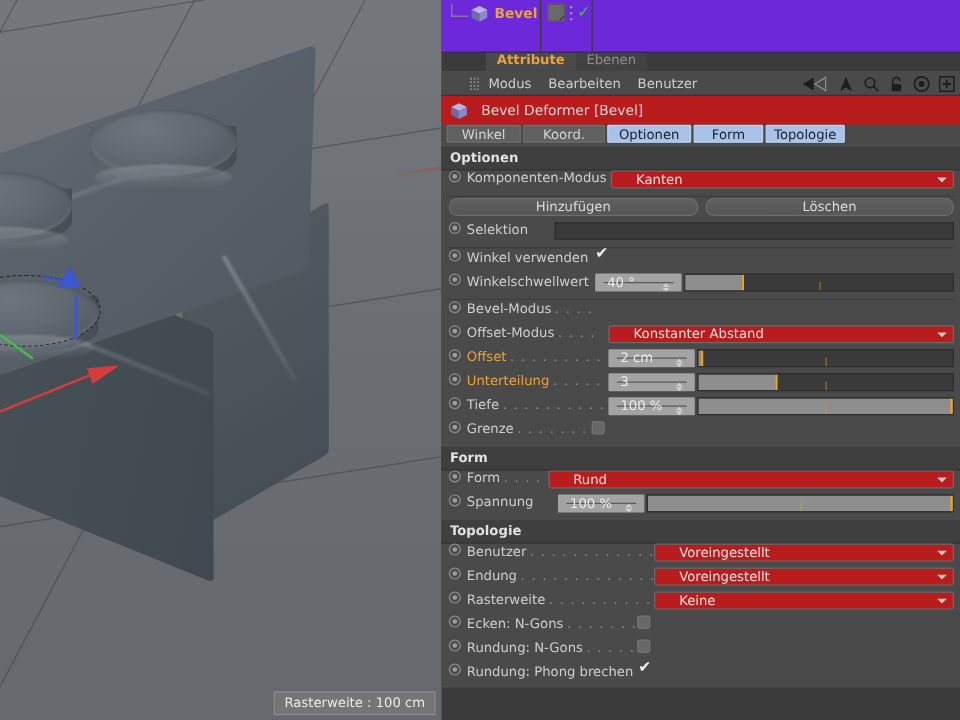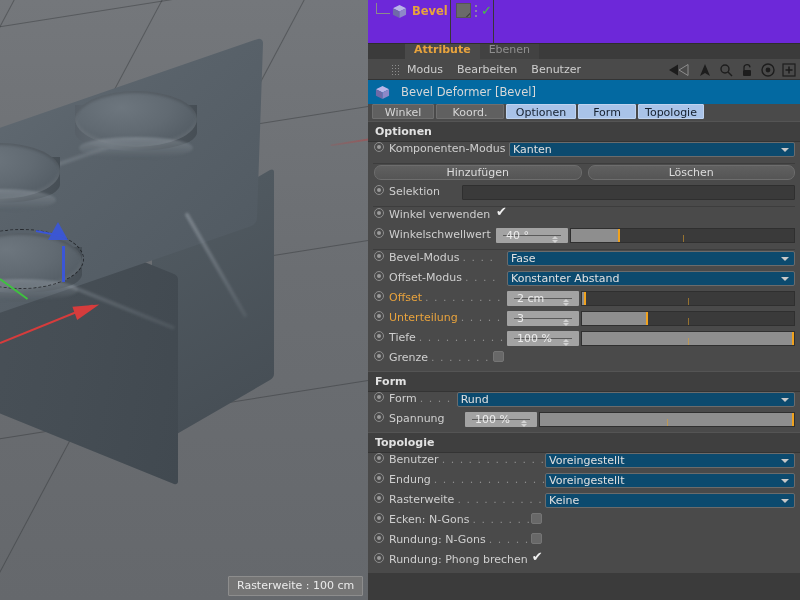--- a/index.html
+++ b/index.html
@@ -165,21 +165,21 @@
     background-image:
       radial-gradient(circle, #9a9a9a 0.6px, transparent 0.7px);
     background-size: 3px 3px;
     opacity: .85;
   }
   .am-menu { color: #cfcfcf; font-size: 11px; margin-right: 14px; }
   #am-icons { position: absolute; right: 4px; top: 0; height: 21px; display: flex; align-items: center; gap: 7px; }
   .am-ico { width: 14px; height: 14px; display: block; }
 
   
-  #obj-header { display: flex; align-items: center; height: 24px; padding-left: 7px; background: #0369a1; gap: 6px; }
+  #obj-header { display: flex; align-items: center; height: 24px; padding-left: 7px; background: #b91c1c; gap: 6px; }
   #obj-header .ttl { color: #d8d8d8; font-size: 11.5px; }
 
   
   #prop-tabs { display: flex; height: 17px; background: #4a4a4a; padding: 0 4px 2px 4px; gap: 2px; }
   .ptab {
     flex: none; padding: 1px 0 2px 0; text-align: center; font-size: 11px;
     border-radius: 1px; line-height: 13px;
   }
   .ptab.off { background: #606060; color: #d6d6d6; border: 1px solid #6f6f6f; }
   .ptab.on  { background: #a9c3e8; color: #15202e; border: 1px solid #c0d4f0; }
@@ -198,22 +198,22 @@
   }
   .bullet::after {
     content:""; position: absolute; left: 2px; top: 2px; width: 4px; height: 4px;
     border-radius: 50%; background: #9b9b9b;
   }
   .lbl { color: #cfcfcf; font-size: 11px; white-space: nowrap; }
   .lbl.hl { color: #e8a33d; }
   .dots { flex: 1; color: #8d8d8d; overflow: hidden; white-space: nowrap; font-size: 11px; letter-spacing: 1px; padding: 0 3px; }
 
   .combo {
-    background: #0c4a6e; border: 1px solid #6b6b6b; border-radius: 2px;
-    height: 15px; display: flex; align-items: center; padding: 0 3px;
+    background: #b91c1c; border: 1px solid #6b6b6b; border-radius: 2px;
+    height: 15px; display: flex; align-items: center; padding: 0 20px;
     color: #e0e0e0; font-size: 11px; position: relative; flex: 1;
   }
   .combo .caret {
     position: absolute; right: 5px; top: 5px;
     width: 0; height: 0; border-left: 4px solid transparent; border-right: 4px solid transparent;
     border-top: 4px solid #c8c8c8;
   }
   .btn {
     height: 15px; flex: 1; background: linear-gradient(180deg,#606060,#555555);
     border: 1px solid #6d6d6d; border-radius: 7px; color: #dcdcdc;
@@ -440,24 +440,20 @@
           <div class="tick" style="left:50%"></div>
         </div>
       </div>
 
       <div class="divider"></div>
 
       <div class="row">
         <div class="bullet"></div>
         <span class="lbl">Bevel-Modus</span>
         <span class="dots">. . . .</span>
-        <div class="combo" style="flex:none; width:288px">
-          <span>Fase</span>
-          <span class="caret"></span>
-        </div>
       </div>
 
       <div class="row">
         <div class="bullet"></div>
         <span class="lbl">Offset-Modus</span>
         <span class="dots">. . . .</span>
         <div class="combo" style="flex:none; width:288px">
           <span>Konstanter Abstand</span>
           <span class="caret"></span>
         </div>

